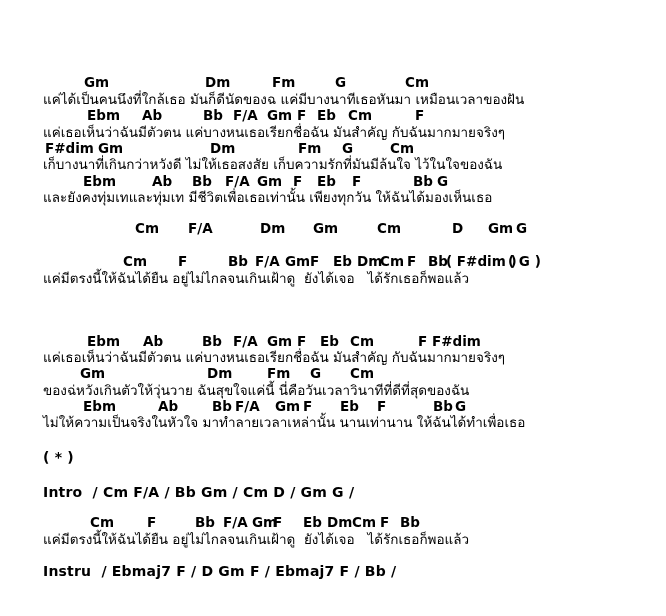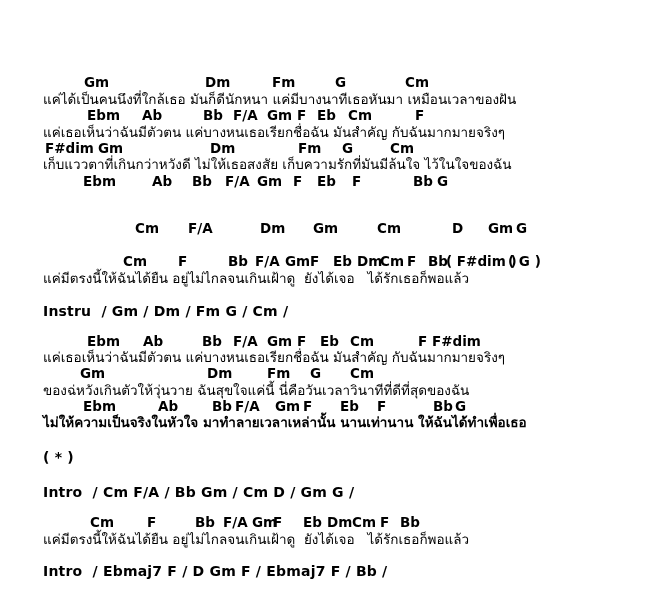--- a/index.html
+++ b/index.html
@@ -40,34 +40,34 @@
     font-weight: bold;
     font-size: 13.5px;
     white-space: pre;
   }
 </style>
 </head>
 <body>
 
 <div class="sheet">
     <div class="line chords" style="top: 74px;"><span class="chord" style="left: 84px;">Gm</span><span class="chord" style="left: 205px;">Dm</span><span class="chord" style="left: 272px;">Fm</span><span class="chord" style="left: 335px;">G</span><span class="chord" style="left: 405px;">Cm</span></div>
-    <div class="line lyric" style="top: 91px; left: 43px; right: auto;">แค่ได้เป็นคนนึงที่ใกล้เธอ มันก็ดีนักหนา แค่มีบางนาทีเธอหันมา เหมือนเวลาของฝัน</div>
+    <div class="line lyric" style="top: 91px; left: 43px; right: auto;">แค่ได้เป็นคนนึงที่ใกล้เธอ มันก็ดีนัดของฉ แค่มีบางนาทีเธอหันมา เหมือนเวลาของฝัน</div>
     <div class="line chords" style="top: 107px;"><span class="chord" style="left: 87px;">Ebm</span><span class="chord" style="left: 142px;">Ab</span><span class="chord" style="left: 203px;">Bb</span><span class="chord" style="left: 233px;">F/A</span><span class="chord" style="left: 267px;">Gm</span><span class="chord" style="left: 297px;">F</span><span class="chord" style="left: 317px;">Eb</span><span class="chord" style="left: 348px;">Cm</span><span class="chord" style="left: 415px;">F</span></div>
     <div class="line lyric" style="top: 124px; left: 43px; right: auto;">แค่เธอเห็นว่าฉันมีตัวตน แค่บางหนเธอเรียกชื่อฉัน มันสำคัญ กับฉันมากมายจริงๆ</div>
     <div class="line chords" style="top: 140px;"><span class="chord" style="left: 45px;">F#dim</span><span class="chord" style="left: 98px;">Gm</span><span class="chord" style="left: 210px;">Dm</span><span class="chord" style="left: 298px;">Fm</span><span class="chord" style="left: 342px;">G</span><span class="chord" style="left: 390px;">Cm</span></div>
-    <div class="line lyric" style="top: 156px; left: 43px; right: auto;">เก็บแววตาที่เกินกว่าหวังดี ไม่ให้เธอสงสัย เก็บความรักที่มันมีล้นใจ ไว้ในใจของฉัน</div>
+    <div class="line lyric" style="top: 156px; left: 43px; right: auto;">เก็บางนาที่เกินกว่าหวังดี ไม่ให้เธอสงสัย เก็บความรักที่มันมีล้นใจ ไว้ในใจของฉัน</div>
     <div class="line chords" style="top: 173px;"><span class="chord" style="left: 83px;">Ebm</span><span class="chord" style="left: 152px;">Ab</span><span class="chord" style="left: 192px;">Bb</span><span class="chord" style="left: 225px;">F/A</span><span class="chord" style="left: 257px;">Gm</span><span class="chord" style="left: 293px;">F</span><span class="chord" style="left: 317px;">Eb</span><span class="chord" style="left: 352px;">F</span><span class="chord" style="left: 413px;">Bb</span><span class="chord" style="left: 437px;">G</span></div>
+    <div class="line lyric" style="top: 189px; left: 43px; right: auto;">และยังคงทุ่มเทและทุ่มเท มีชีวิตเพื่อเธอเท่านั้น เพียงทุกวัน ให้ฉันได้มองเห็นเธอ</div>
     <div class="line chords" style="top: 220px;"><span class="chord" style="left: 135px;">Cm</span><span class="chord" style="left: 188px;">F/A</span><span class="chord" style="left: 260px;">Dm</span><span class="chord" style="left: 313px;">Gm</span><span class="chord" style="left: 377px;">Cm</span><span class="chord" style="left: 452px;">D</span><span class="chord" style="left: 488px;">Gm</span><span class="chord" style="left: 516px;">G</span></div>
     <div class="line chords" style="top: 253px;"><span class="chord" style="left: 123px;">Cm</span><span class="chord" style="left: 178px;">F</span><span class="chord" style="left: 228px;">Bb</span><span class="chord" style="left: 255px;">F/A</span><span class="chord" style="left: 285px;">Gm</span><span class="chord" style="left: 310px;">F</span><span class="chord" style="left: 333px;">Eb</span><span class="chord" style="left: 357px;">Dm</span><span class="chord" style="left: 380px;">Cm</span><span class="chord" style="left: 407px;">F</span><span class="chord" style="left: 428px;">Bb</span><span class="chord" style="left: 446px;">( F#dim )</span><span class="chord" style="left: 508px;">( G )</span></div>
     <div class="line lyric" style="top: 270px; left: 43px; right: auto;">แค่มีตรงนี้ให้ฉันได้ยืน อยู่ไม่ไกลจนเกินเฝ้าดู  ยังได้เจอ   ได้รักเธอก็พอแล้ว</div>
-    <div class="line section" style="top: 303px; left: 43px; right: auto;">Instru  / Gm / Dm / Fm G / Cm /</div>
     <div class="line chords" style="top: 333px;"><span class="chord" style="left: 87px;">Ebm</span><span class="chord" style="left: 143px;">Ab</span><span class="chord" style="left: 202px;">Bb</span><span class="chord" style="left: 233px;">F/A</span><span class="chord" style="left: 267px;">Gm</span><span class="chord" style="left: 297px;">F</span><span class="chord" style="left: 320px;">Eb</span><span class="chord" style="left: 350px;">Cm</span><span class="chord" style="left: 418px;">F</span><span class="chord" style="left: 432px;">F#dim</span></div>
     <div class="line lyric" style="top: 349px; left: 43px; right: auto;">แค่เธอเห็นว่าฉันมีตัวตน แค่บางหนเธอเรียกชื่อฉัน มันสำคัญ กับฉันมากมายจริงๆ</div>
     <div class="line chords" style="top: 365px;"><span class="chord" style="left: 80px;">Gm</span><span class="chord" style="left: 207px;">Dm</span><span class="chord" style="left: 267px;">Fm</span><span class="chord" style="left: 310px;">G</span><span class="chord" style="left: 350px;">Cm</span></div>
     <div class="line lyric" style="top: 382px; left: 43px; right: auto;">ของฉ่หวังเกินตัวให้วุ่นวาย ฉันสุขใจแค่นี้ นี่คือวันเวลาวินาทีที่ดีที่สุดของฉัน</div>
     <div class="line chords" style="top: 398px;"><span class="chord" style="left: 83px;">Ebm</span><span class="chord" style="left: 158px;">Ab</span><span class="chord" style="left: 212px;">Bb</span><span class="chord" style="left: 235px;">F/A</span><span class="chord" style="left: 275px;">Gm</span><span class="chord" style="left: 303px;">F</span><span class="chord" style="left: 340px;">Eb</span><span class="chord" style="left: 377px;">F</span><span class="chord" style="left: 433px;">Bb</span><span class="chord" style="left: 455px;">G</span></div>
-    <div class="line lyric" style="top: 414px; left: 43px; right: auto; font-weight: bold;">ไม่ให้ความเป็นจริงในหัวใจ มาทำลายเวลาเหล่านั้น นานเท่านาน ให้ฉันได้ทำเพื่อเธอ</div>
+    <div class="line lyric" style="top: 414px; left: 43px; right: auto;">ไม่ให้ความเป็นจริงในหัวใจ มาทำลายเวลาเหล่านั้น นานเท่านาน ให้ฉันได้ทำเพื่อเธอ</div>
     <div class="line section" style="top: 449px; left: 43px; right: auto;">( * )</div>
     <div class="line section" style="top: 484px; left: 43px; right: auto;">Intro  / Cm F/A / Bb Gm / Cm D / Gm G /</div>
     <div class="line chords" style="top: 514px;"><span class="chord" style="left: 90px;">Cm</span><span class="chord" style="left: 147px;">F</span><span class="chord" style="left: 195px;">Bb</span><span class="chord" style="left: 223px;">F/A</span><span class="chord" style="left: 252px;">Gm</span><span class="chord" style="left: 273px;">F</span><span class="chord" style="left: 303px;">Eb</span><span class="chord" style="left: 327px;">Dm</span><span class="chord" style="left: 352px;">Cm</span><span class="chord" style="left: 380px;">F</span><span class="chord" style="left: 400px;">Bb</span></div>
     <div class="line lyric" style="top: 531px; left: 43px; right: auto;">แค่มีตรงนี้ให้ฉันได้ยืน อยู่ไม่ไกลจนเกินเฝ้าดู  ยังได้เจอ   ได้รักเธอก็พอแล้ว</div>
-    <div class="line section" style="top: 563px; left: 43px; right: auto;">Intro  / Ebmaj7 F / D Gm F / Ebmaj7 F / Bb /</div>
+    <div class="line section" style="top: 563px; left: 43px; right: auto;">Instru  / Ebmaj7 F / D Gm F / Ebmaj7 F / Bb /</div>
   </div>
 
 </body></html>

